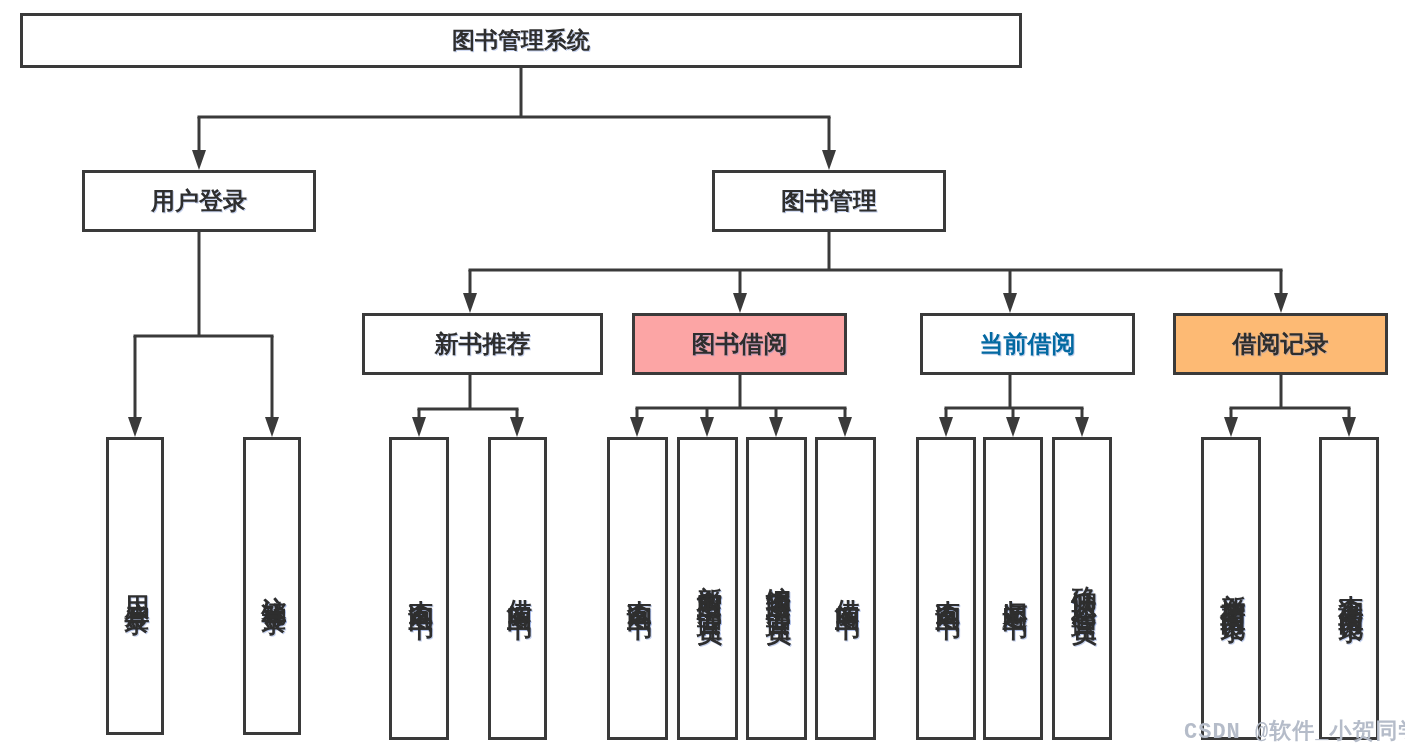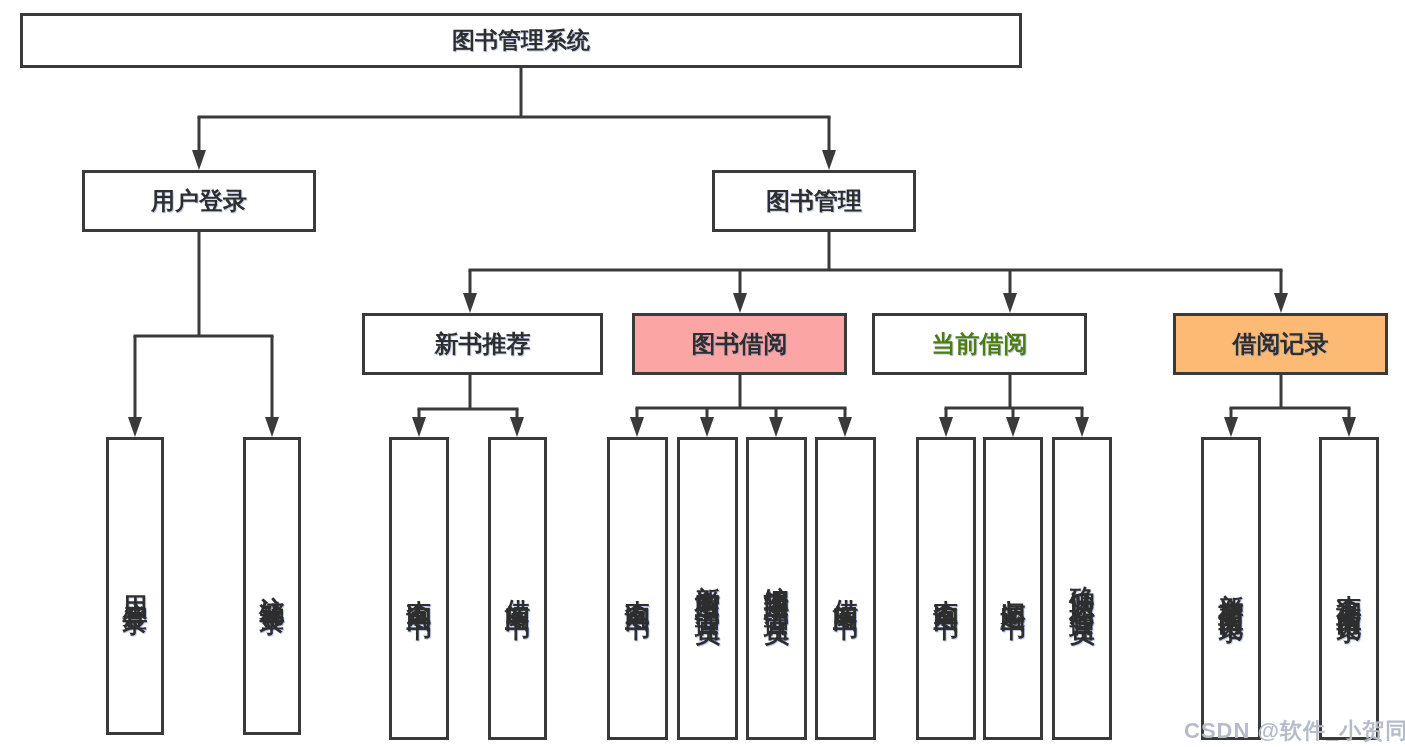--- a/index.html
+++ b/index.html
@@ -1,21 +1,21 @@
 <!DOCTYPE html>
 <html><head>
 <meta charset="utf-8">
 <style>
   html, body { margin: 0; padding: 0; background: #ffffff; }
   #canvas {
     position: relative;
     width: 1405px;
     height: 747px;
     background: #ffffff;
-    font-family: Liberation Sans, sans-serif;
+    font-family: Liberation Mono, monospace;
     overflow: hidden;
   }
   #connectors {
     position: absolute;
     left: 0; top: 0;
     width: 1405px; height: 747px;
     z-index: 1;
   }
   .node {
     position: absolute;
@@ -105,30 +105,30 @@
       <line x1="1349" y1="408" x2="1349" y2="421" stroke="#3a3a3a" stroke-width="3"></line>
       <polygon points="1349,437 1342,417 1356,417" fill="#3a3a3a"></polygon>
     </svg>
   <div id="nodes">
       <div class="node horizontal" style="left: 20px; top: 13px; width: 1002px; height: 55px; font-size: 23px; border-color: rgb(58, 58, 58); background: rgb(255, 255, 255); color: rgb(46, 46, 46);">
         <span>图书管理系统</span>
       </div>
       <div class="node horizontal" style="left: 82px; top: 170px; width: 234px; height: 62px; font-size: 24px; border-color: rgb(58, 58, 58); background: rgb(255, 255, 255); color: rgb(46, 46, 46);">
         <span>用户登录</span>
       </div>
-      <div class="node horizontal" style="left: 712px; top: 170px; width: 204px; height: 62px; font-size: 24px; border-color: rgb(58, 58, 58); background: rgb(255, 255, 255); color: rgb(46, 46, 46);">
+      <div class="node horizontal" style="left: 712px; top: 170px; width: 234px; height: 62px; font-size: 24px; border-color: rgb(58, 58, 58); background: rgb(255, 255, 255); color: rgb(46, 46, 46);">
         <span>图书管理</span>
       </div>
       <div class="node horizontal" style="left: 362px; top: 313px; width: 241px; height: 62px; font-size: 24px; border-color: rgb(58, 58, 58); background: rgb(255, 255, 255); color: rgb(46, 46, 46);">
         <span>新书推荐</span>
       </div>
       <div class="node horizontal" style="left: 632px; top: 313px; width: 215px; height: 62px; font-size: 24px; border-color: rgb(58, 58, 58); background: #fca5a5; color: rgb(46, 46, 46);">
         <span>图书借阅</span>
       </div>
-      <div class="node horizontal" style="left: 872px; top: 313px; width: 215px; height: 62px; font-size: 24px; border-color: rgb(58, 58, 58); background: rgb(255, 255, 255); color: #4d7c0f;">
+      <div class="node horizontal" style="left: 920px; top: 313px; width: 215px; height: 62px; font-size: 24px; border-color: rgb(58, 58, 58); background: rgb(255, 255, 255); color: #0369a1;">
         <span>当前借阅</span>
       </div>
       <div class="node horizontal" style="left: 1173px; top: 313px; width: 215px; height: 62px; font-size: 24px; border-color: rgb(58, 58, 58); background: #fdba74; color: rgb(46, 46, 46);">
         <span>借阅记录</span>
       </div>
       <div class="node vertical" style="left: 106px; top: 437px; width: 58px; height: 298px; font-size: 25px; border-color: rgb(58, 58, 58); background: rgb(255, 255, 255); color: rgb(46, 46, 46);">
         <span>用户登录</span>
       </div>
       <div class="node vertical" style="left: 243px; top: 437px; width: 58px; height: 298px; font-size: 25px; border-color: rgb(58, 58, 58); background: rgb(255, 255, 255); color: rgb(46, 46, 46);">
         <span>注销登录</span>

